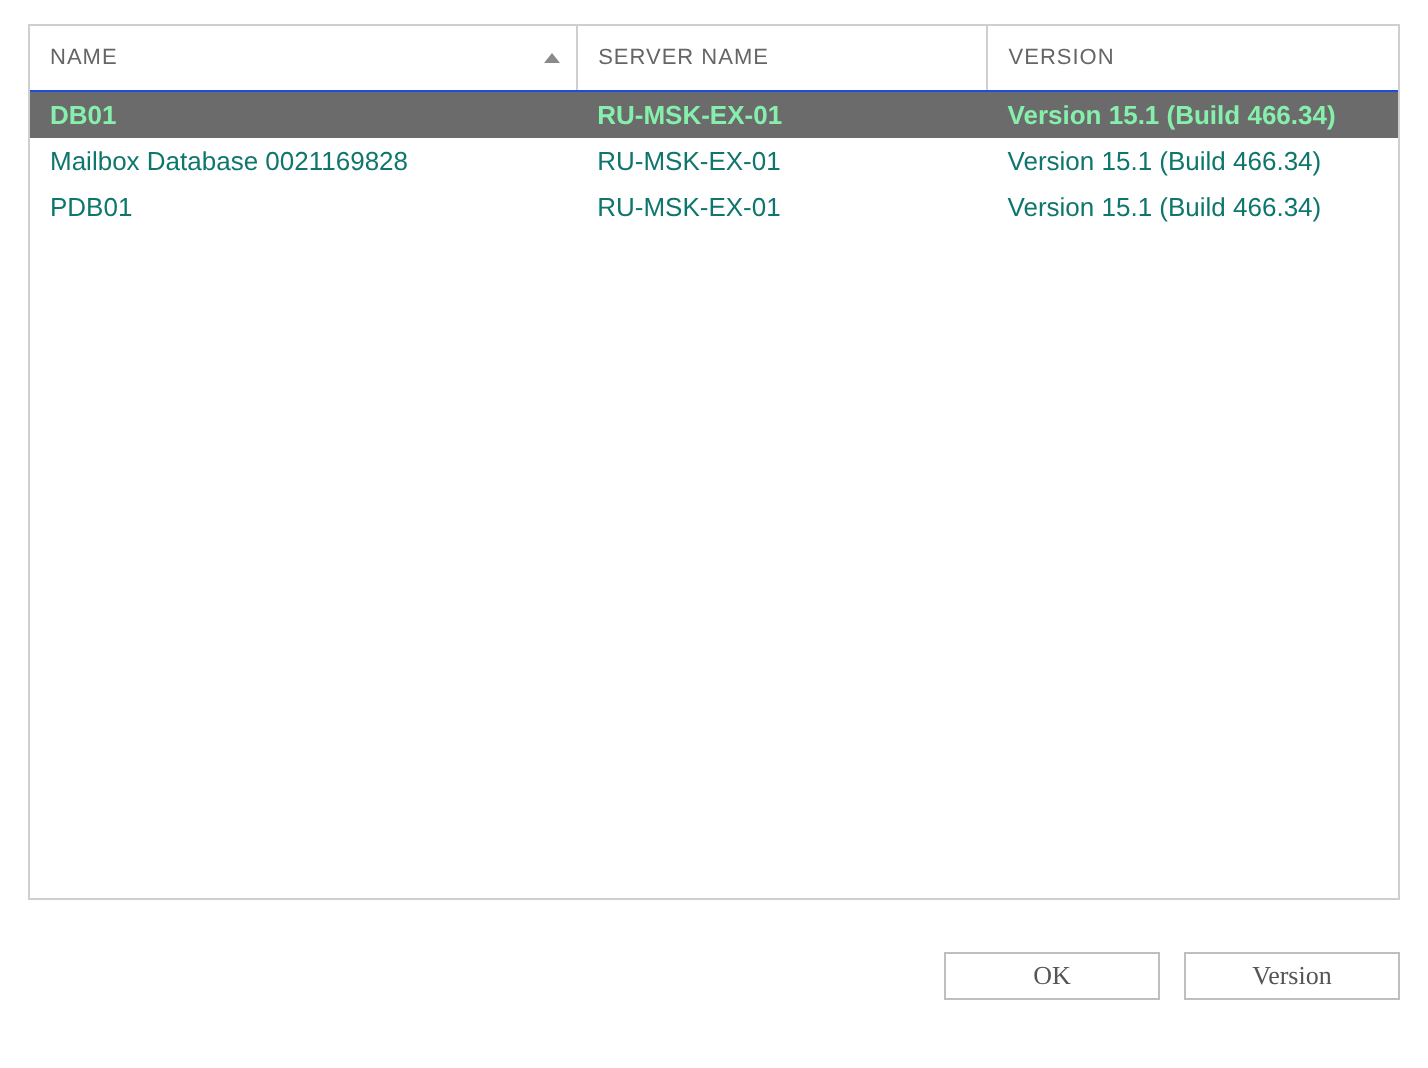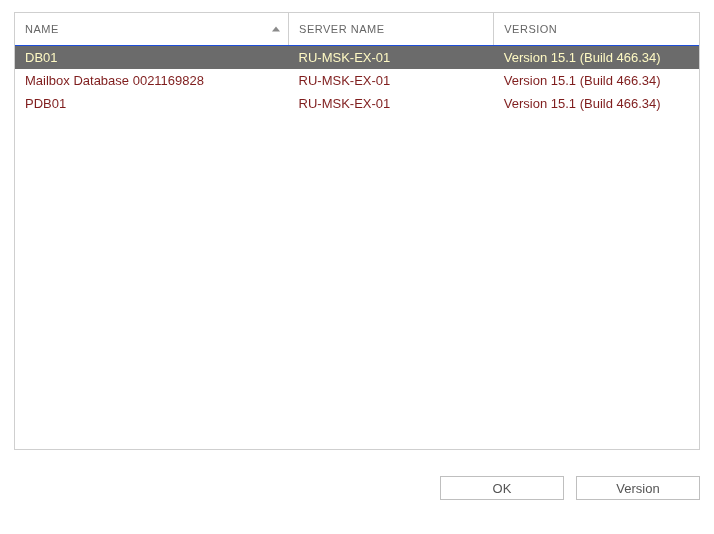--- a/index.html
+++ b/index.html
@@ -51,52 +51,52 @@
     top: 50%;
     transform: translateY(-50%);
     width: 0;
     height: 0;
     border-left: 4px solid transparent;
     border-right: 4px solid transparent;
     border-bottom: 5px solid #8a8a8a;
   }
   tbody td {
     padding: 4px 10px;
-    color: #7f1d1d;
+    color: #0f766e;
     font-size: 13px;
     white-space: nowrap;
     overflow: hidden;
     text-overflow: ellipsis;
   }
   tbody tr.selected {
     background: #6b6b6b;
   }
   tbody tr.selected td {
-    color: #fef9c3;
-    font-weight: 400;
+    color: #86efac;
+    font-weight: 700;
   }
   .col-name   { width: 40%; }
   .col-server { width: 30%; }
   .col-ver    { width: 30%; }
 
   .button-row {
     display: flex;
     justify-content: flex-end;
     gap: 12px;
     padding: 16px 14px 0 0;
   }
   button.dlg {
-    width: 124px;
+    width: 108px;
     height: 24px;
     border: 1px solid #bfbfbf;
     background: #fff;
     color: #555;
     font-size: 13px;
     cursor: pointer;
-    font-family: Liberation Sans, sans-serif;
+    font-family: Liberation Serif, serif;
   }
 </style>
 </head>
 <body>
 
 <div class="container">
   <div class="grid">
     <table>
       <colgroup>
         <col class="col-name">

